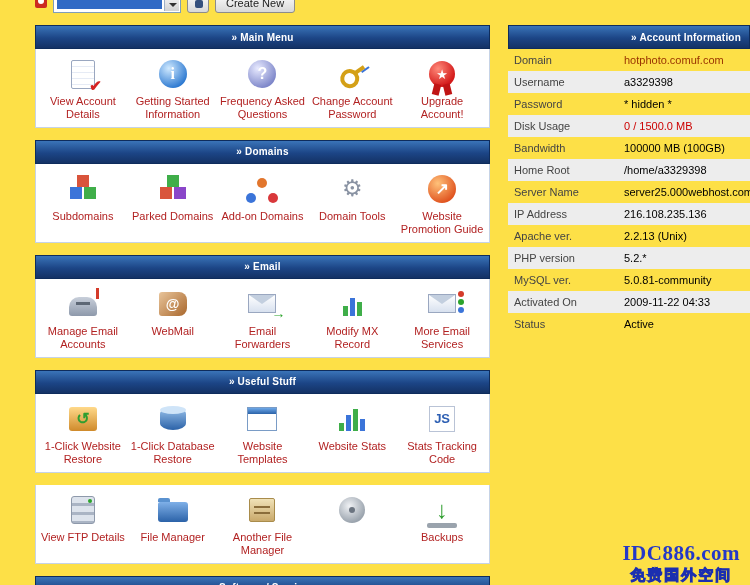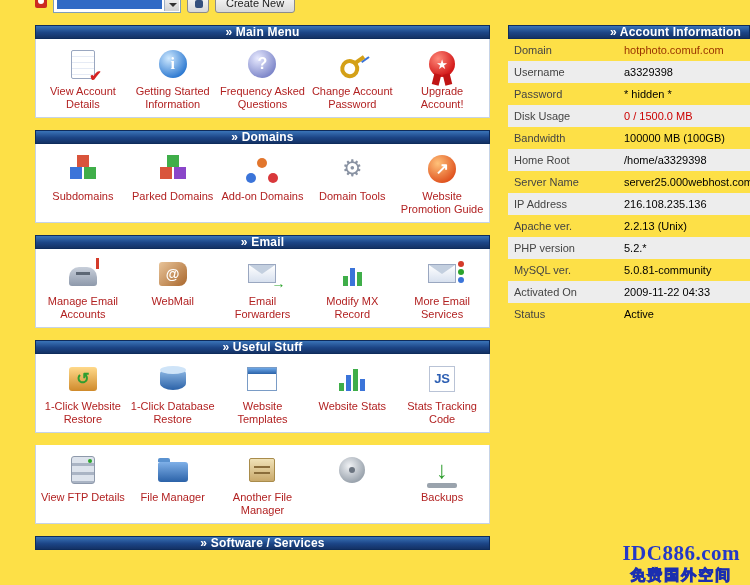--- a/index.html
+++ b/index.html
@@ -28,22 +28,22 @@
   .btn.sq { width:22px; padding:0; position:relative; }
   .btn.sq::after { content:""; position:absolute; left:7px; top:6px; width:8px; height:8px;
                    background:#35507d; border-radius:2px; }
 
   
   .content { display:flex; padding-left:35px; margin-top:11px; }
   .left-col { width:455px; }
   .right-col { width:242px; margin-left:18px; }
 
   
-  .sec-header { height:14px; background:linear-gradient(180deg,#3a74b8 0%,#1c4586 55%,#143265 100%);
-                border:1px solid #0e2c5c; color:#fff; font-size:12px; font-weight:bold;
+  .sec-header { height:24px; background:linear-gradient(180deg,#3a74b8 0%,#1c4586 55%,#143265 100%);
+                border:1px solid #0e2c5c; color:#fff; font-size:10px; font-weight:bold;
                 display:flex; align-items:center; justify-content:center; letter-spacing:.2px; }
   .sec-header.right-al { justify-content:flex-end; padding-right:8px; }
   .sec-body { background:#fff; border:1px solid #c6d3e6; border-top:0; display:flex; padding:5px 2px 6px; }
   .section { margin-bottom:12px; }
   .item { flex:1; text-align:center; padding:2px 2px 0; text-decoration:none; cursor:pointer; }
   .lbl { display:block; font-size:11px; line-height:1.18; color:#b22222; margin-top:3px; }
 
   
   .ic { width:44px; height:36px; margin:0 auto; display:flex; align-items:center; justify-content:center;
         position:relative; }

